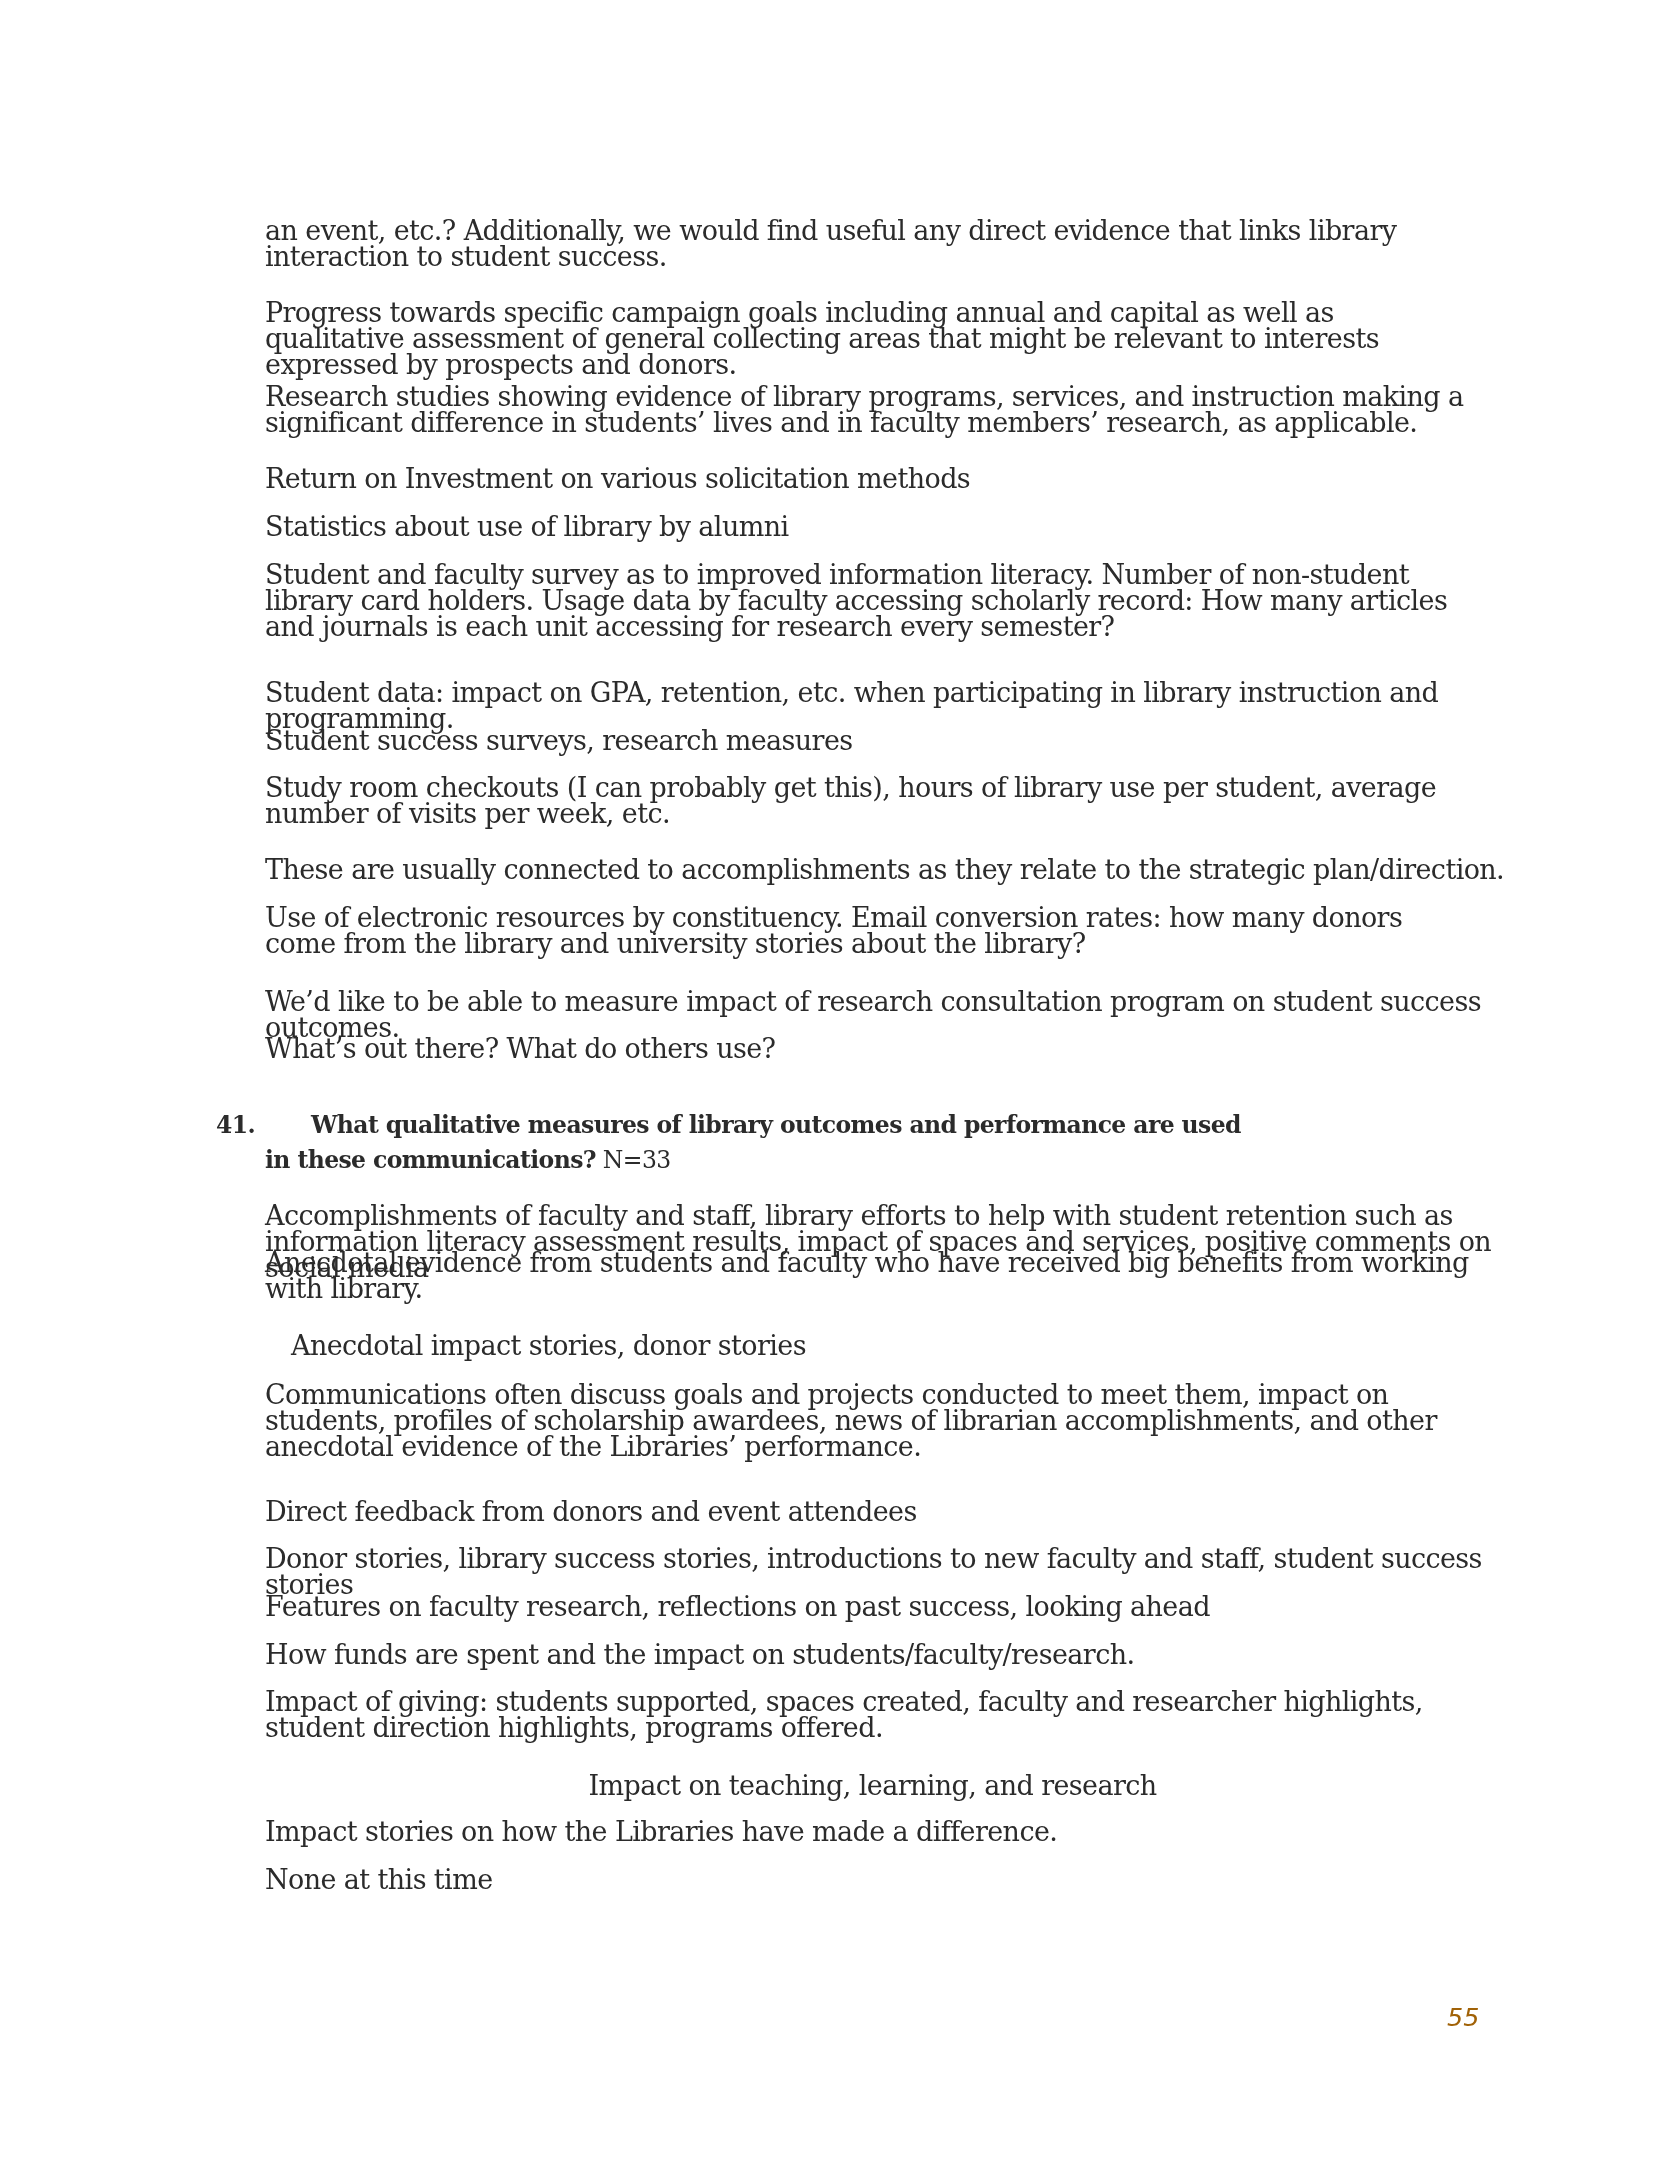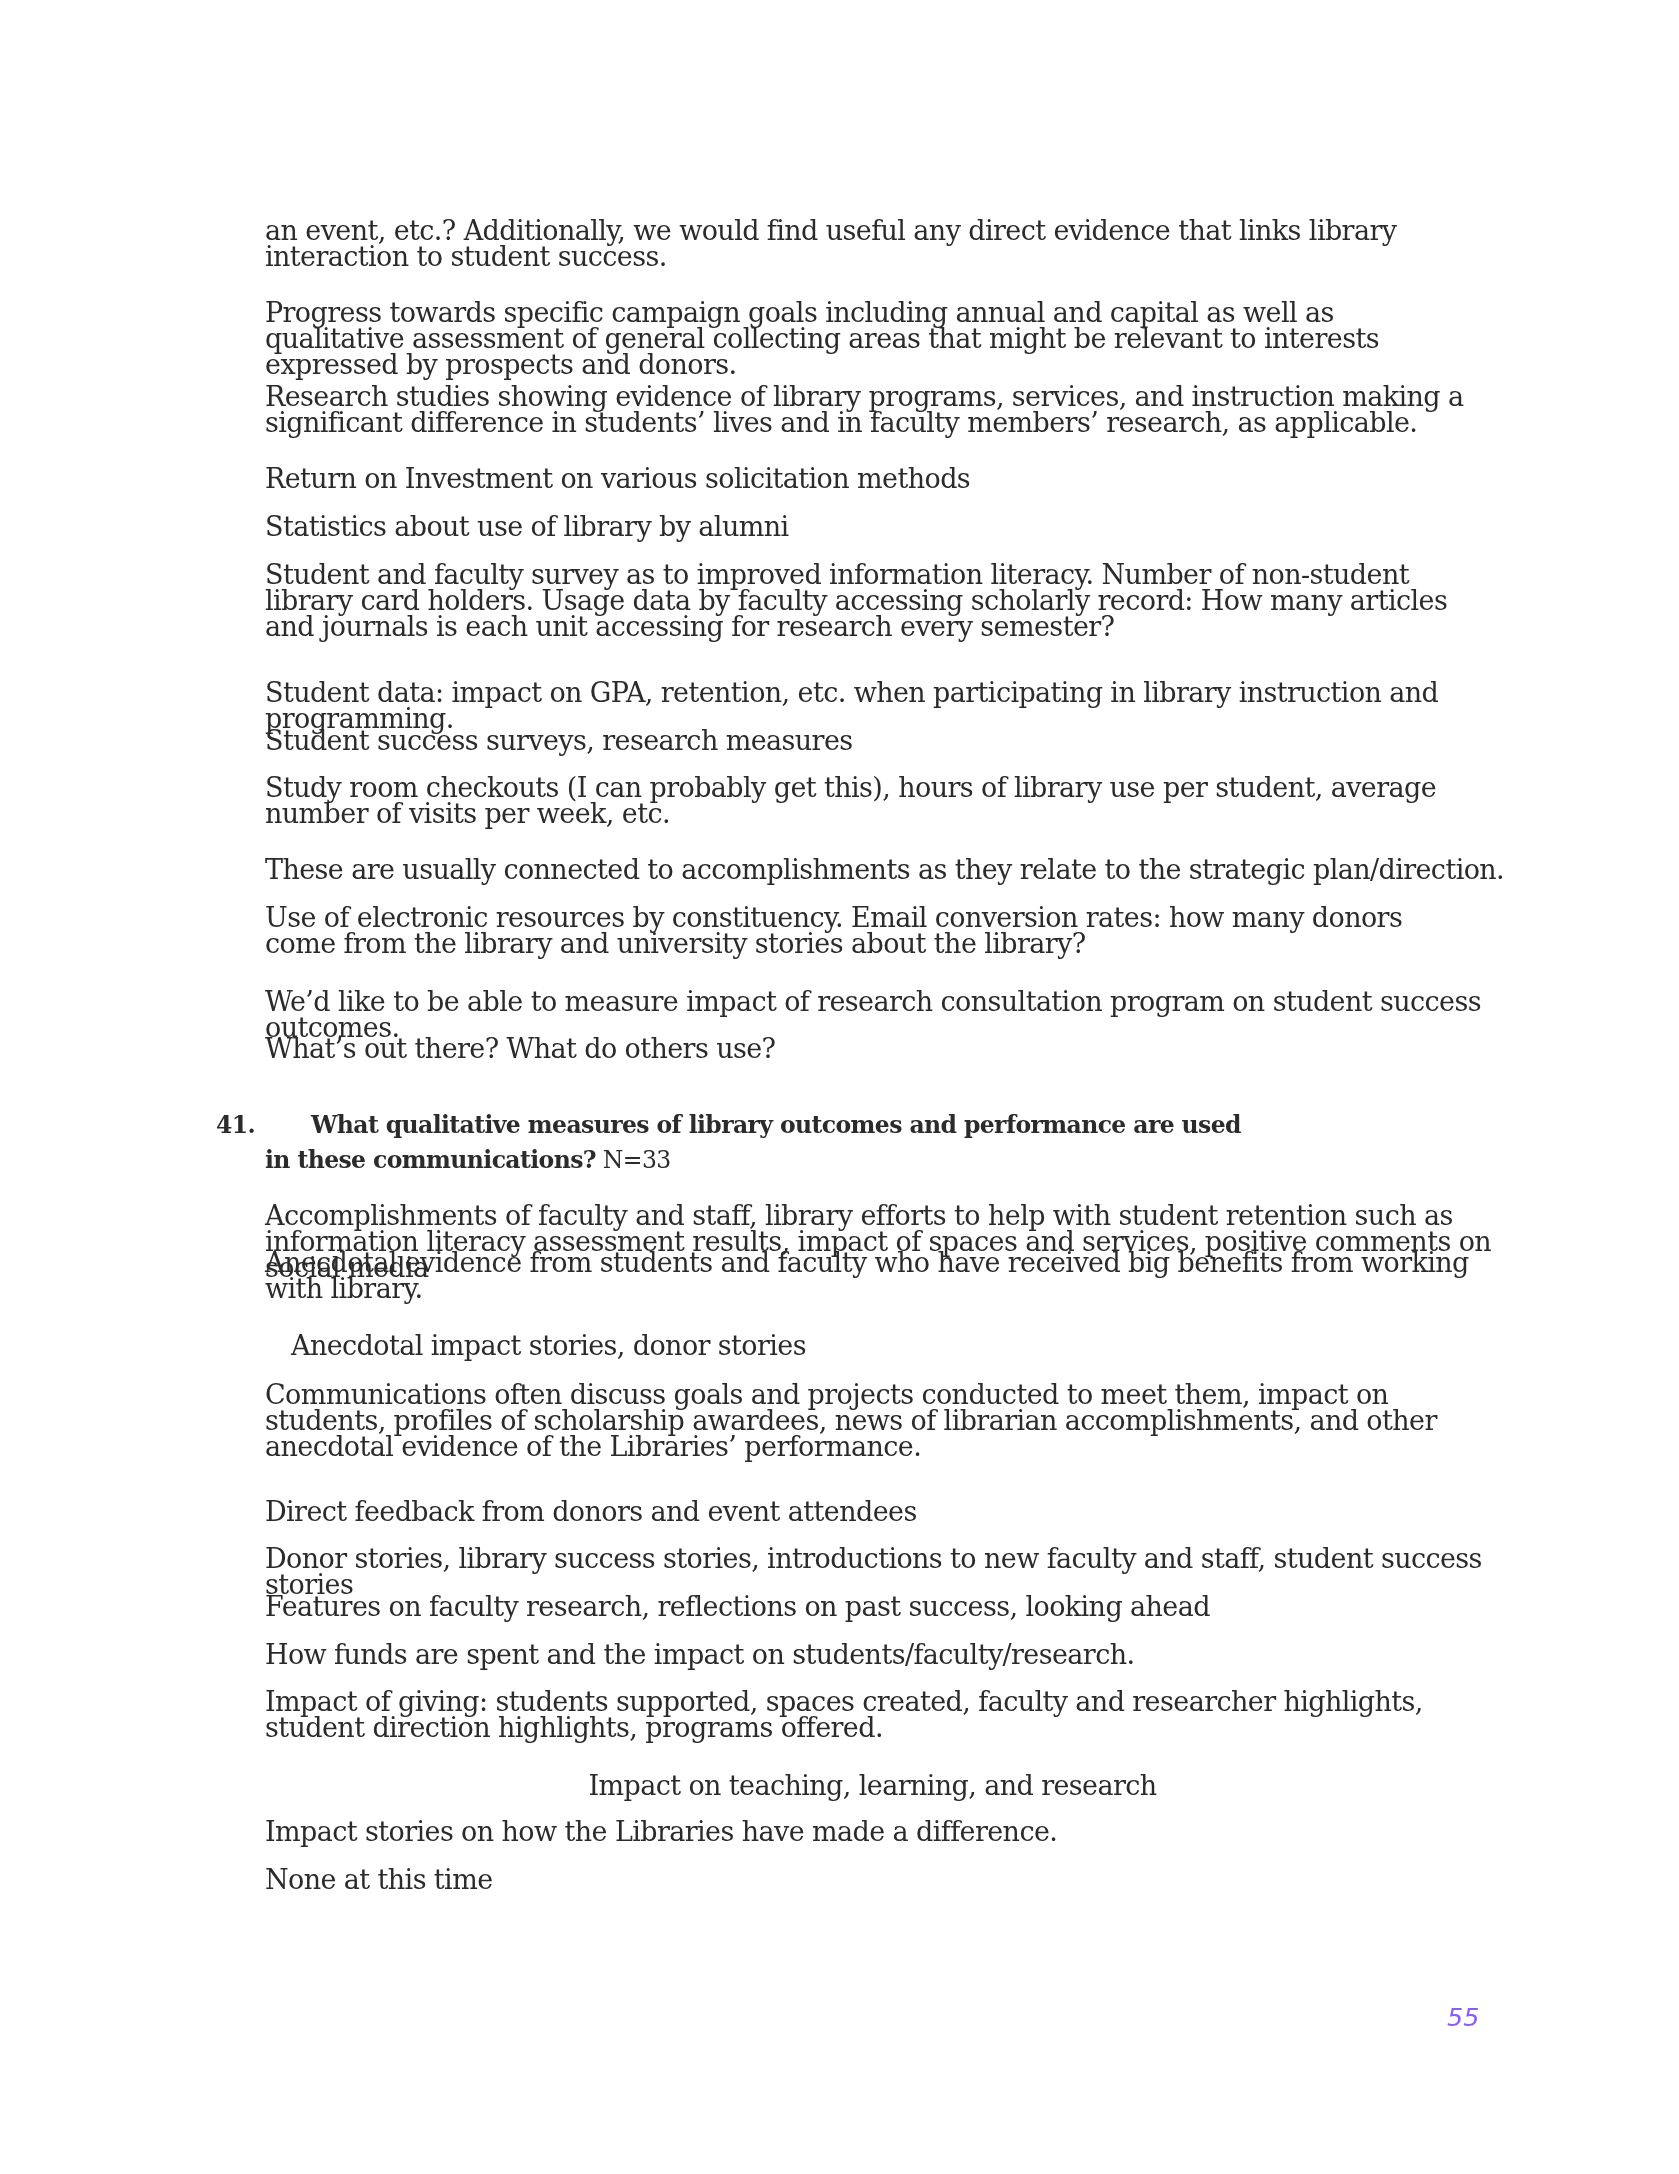--- a/index.html
+++ b/index.html
@@ -6,21 +6,21 @@
   body { width: 1680px; height: 2174px; position: relative; overflow: hidden;
          font-family: "DejaVu Serif", "Liberation Serif", serif; color: #2b2b2b; }
   .p { position: absolute; left: 265px; width: 1215px; font-size: 27px; line-height: 26px;
        letter-spacing: -0.6px; margin: 0; }
   .q { position: absolute; left: 216px; width: 1281px; font-size: 23.5px; line-height: 35px;
        letter-spacing: -0.6px; margin: 0; }
   .q .num { position: absolute; left: 0; top: 0; font-weight: bold; }
   .q .body { position: absolute; left: 49px; top: 0; width: 1224px; }
   .q .bold { font-weight: bold; margin-left: 46px; }
   .pagenum { position: absolute; left: 1447px; top: 2002px; font-family: "DejaVu Sans", "Liberation Sans", sans-serif;
-             font-style: italic; font-size: 25.4px; color: #8b5cf6; }
+             font-style: italic; font-size: 25.4px; color: #a16207; }
 </style>
 </head>
 <body>
 
 <div>
 
   <p class="p" style="top:218px; width:1177px;">an event, etc.? Additionally, we would find useful any direct evidence that links library interaction to student success.</p>
   <p class="p" style="top:300px;">Progress towards specific campaign goals including annual and capital as well as qualitative assessment of general collecting areas that might be relevant to interests expressed by prospects and donors.</p>
   <p class="p" style="top:384px;">Research studies showing evidence of library programs, services, and instruction making a significant difference in students’ lives and in faculty members’ research, as applicable.</p>
   <p class="p" style="top:466px;">Return on Investment on various solicitation methods</p>

